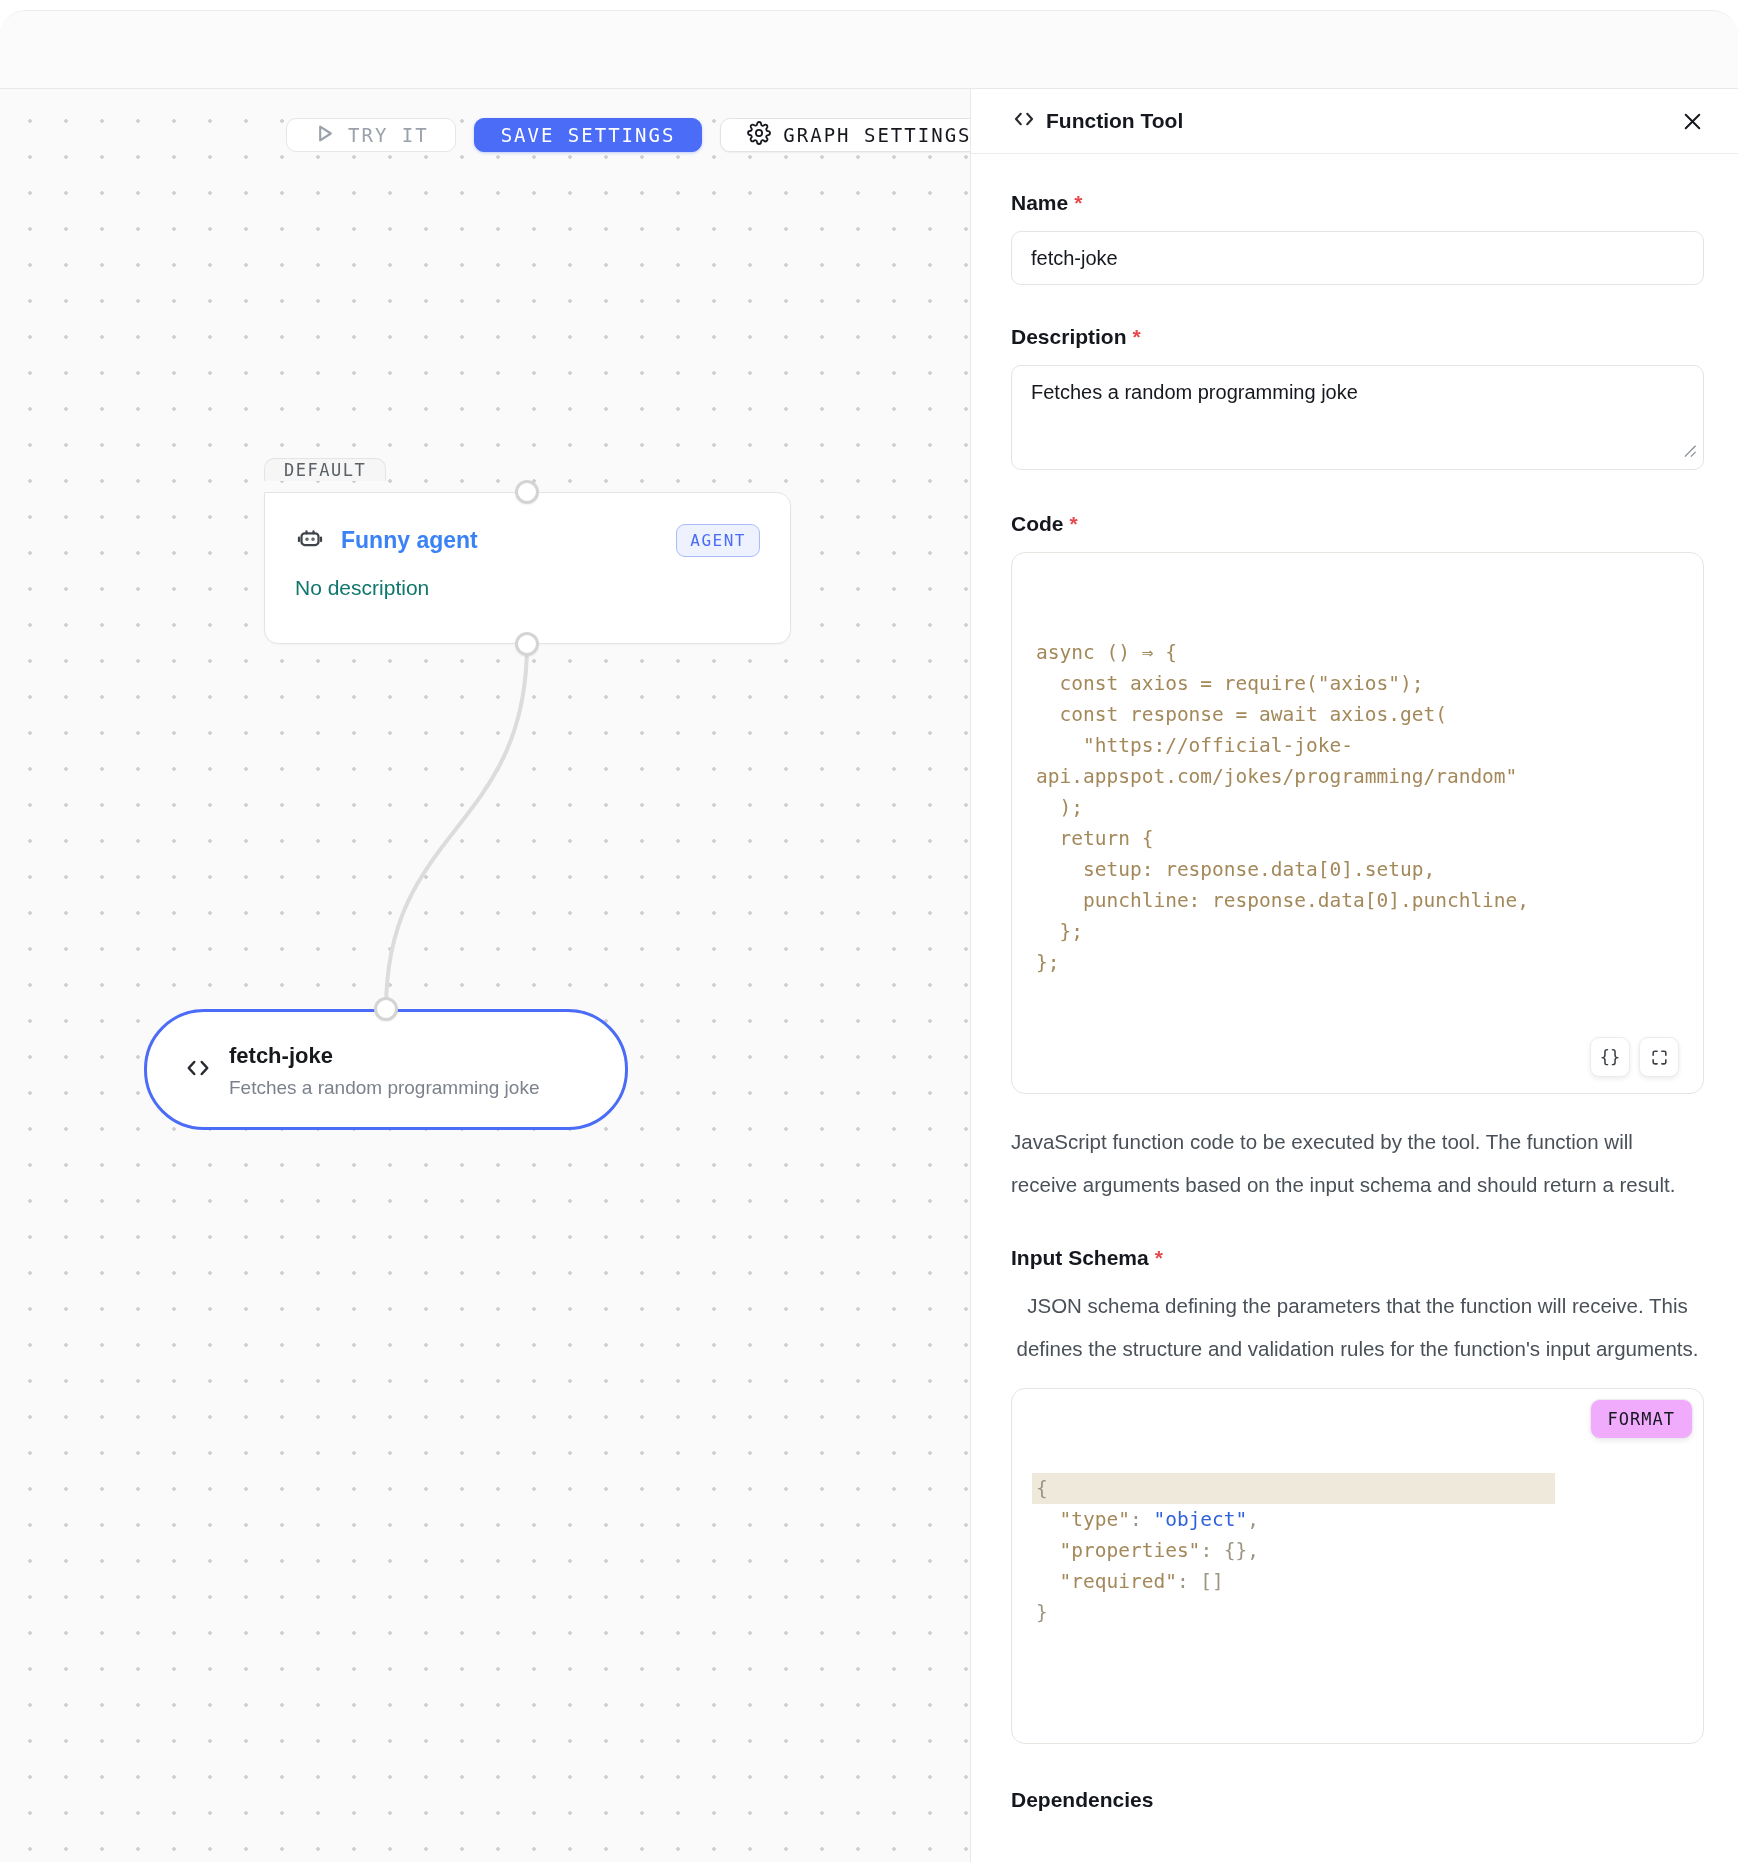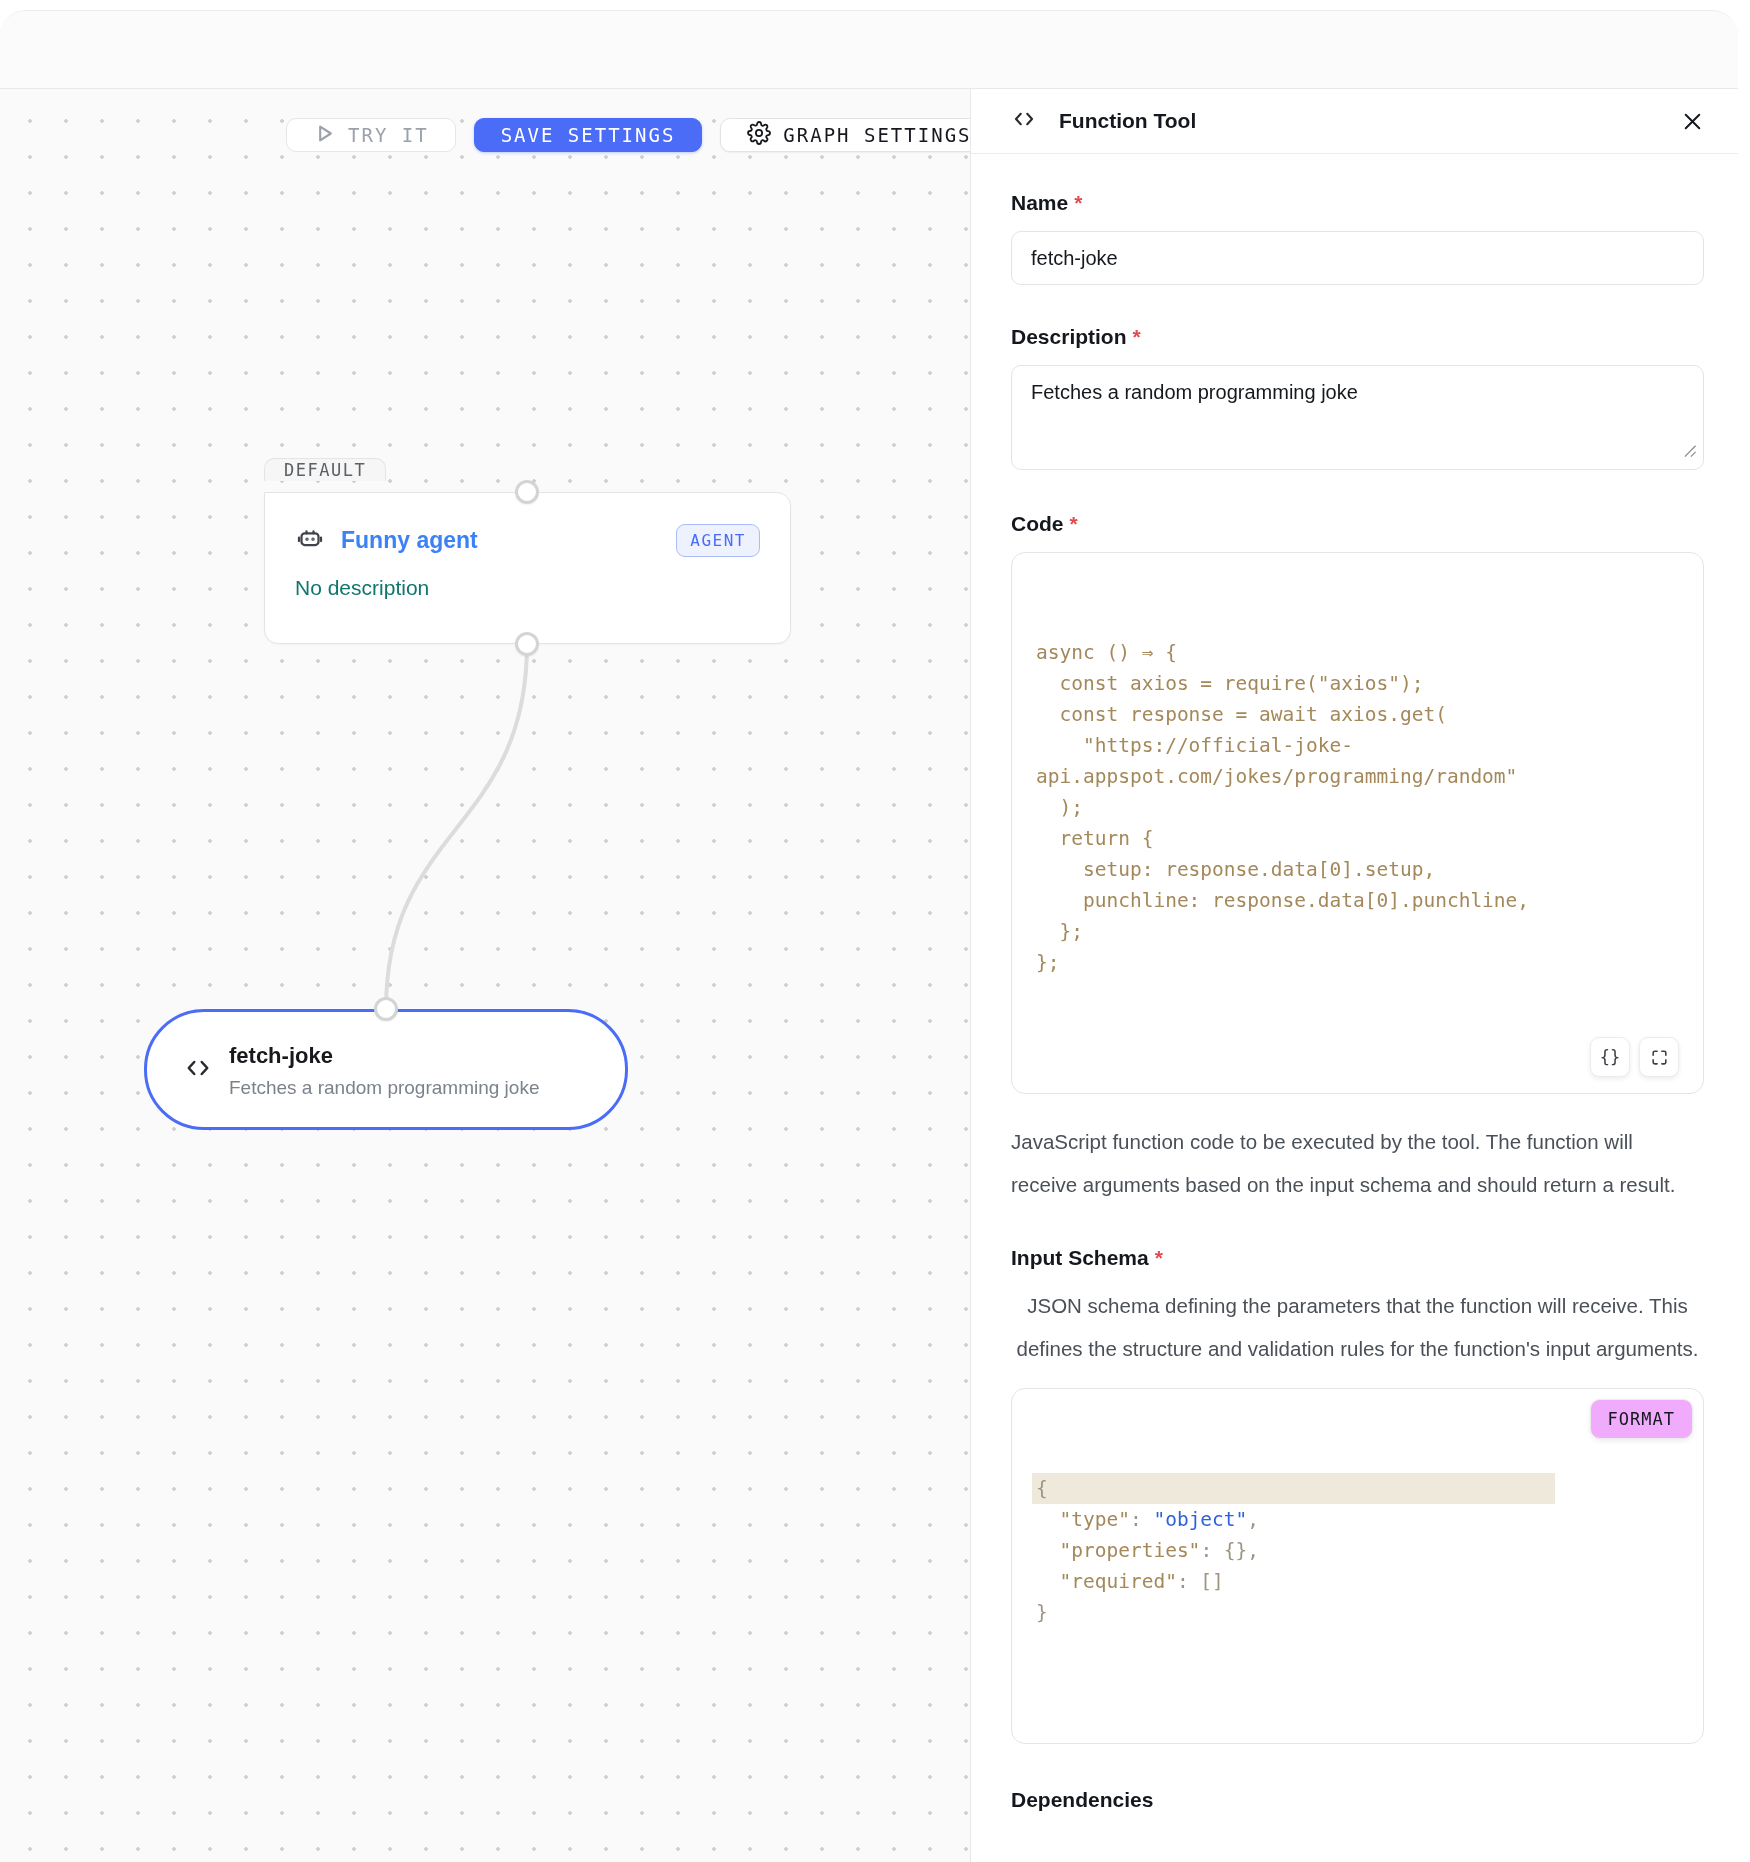--- a/index.html
+++ b/index.html
@@ -49,21 +49,21 @@
   .tool-title { font-size:22px; font-weight:700; color:#17191d; }
   .tool-desc { font-size:19px; color:#7b828c; }
 
   .handle { position:absolute; width:24px; height:24px; border-radius:50%;
             background:#ffffff; border:3px solid #d4d4d4; box-shadow:0 1px 2px rgba(0,0,0,.06); }
 
   
   .panel { width:768px; flex:0 0 auto; background:#ffffff; border-left:1px solid #e8e8e8;
            display:flex; flex-direction:column; overflow:hidden; }
   .panel-header { height:65px; flex:0 0 auto; border-bottom:1px solid #ececec;
-                  display:flex; align-items:center; padding:0 28px 0 40px; gap:22px; }
+                  display:flex; align-items:center; padding:0 28px 0 40px; gap:9px; }
   .panel-title { font-size:21px; font-weight:700; color:#15181e; flex:1; }
   .icon-btn { width:36px; height:36px; display:flex; align-items:center; justify-content:center;
               cursor:pointer; color:#15181e; }
   .panel-body { flex:1; padding:37px 34px 40px 40px; overflow:hidden; }
 
   .field-label { font-size:21px; font-weight:600; color:#14171d; }
   .req { color:#e5484d; margin-left:6px; font-weight:600; }
   .text-input { margin-top:16px; height:54px; border:1px solid #e4e4e4; border-radius:10px;
                 display:flex; align-items:center; padding:0 19px; font-size:20px; color:#15181e;
                 background:#ffffff; }

